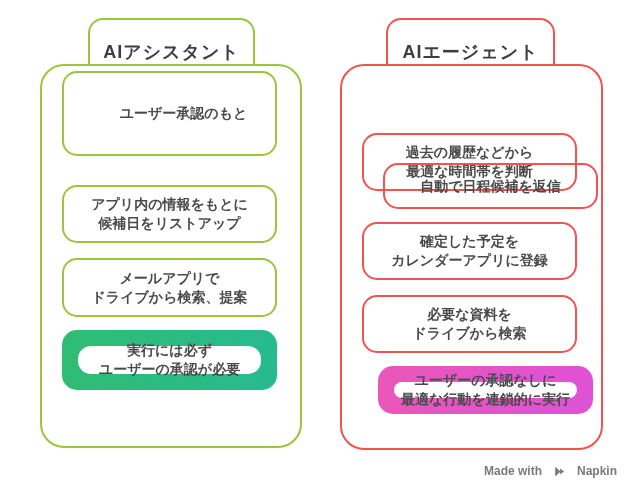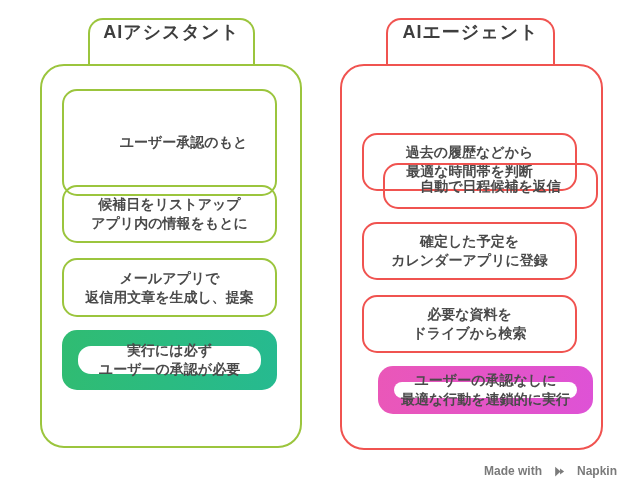--- a/index.html
+++ b/index.html
@@ -5,21 +5,21 @@
   html,body{margin:0;padding:0;background:#fff;}
   .stage{
     position:relative;width:639px;height:490px;background:#FFFFFF;overflow:hidden;
     font-family:"Liberation Sans","DejaVu Sans",sans-serif;
   }
   .container{position:absolute;box-sizing:border-box;border:2px solid;border-radius:24px;background:transparent;}
   .container.green{left:40px;top:64px;width:262px;height:384px;border-color:#9BC53D;}
   .container.red{left:340px;top:64px;width:263px;height:386px;border-color:#F05350;}
   .tab{
     position:absolute;box-sizing:border-box;border:2px solid;border-bottom:none;
-    border-radius:15px 15px 0 0;display:flex;align-items:flex-start;justify-content:center;
+    border-radius:15px 15px 0 0;display:flex;align-items:flex-end;justify-content:center;
     font-size:18px;font-weight:bold;color:#3E3E3E;letter-spacing:1px;background:transparent;
   }
   .tab.green{left:88px;top:18px;width:167px;height:46px;border-color:#9BC53D;}
   .tab.red{left:386px;top:18px;width:169px;height:46px;border-color:#F05350;}
   .box{
     position:absolute;width:215px;box-sizing:border-box;border:2px solid;border-radius:15px;
     display:flex;flex-direction:column;align-items:center;justify-content:center;text-align:center;
     font-size:14px;font-weight:bold;color:#4A4A4A;line-height:19px;background:transparent;
   }
   .box.green{border-color:#9BC53D;}
@@ -42,30 +42,30 @@
 </head>
 <body>
 
 <div class="stage">
 
   <div class="container green"></div>
   <div class="tab green">
     <span>AIアシスタント</span>
   </div>
 
-  <div class="box green" style="left:62px;top:89px;height:107px;padding-left:28px;">
+  <div class="box green" style="left:62px;top:71px;height:85px;padding-left:28px;">
     <span class="line">ユーザー承認のもと</span>
   </div>
   <div class="box green" style="left:62px;top:185px;height:58px;">
+    <span class="line">アプリ内の情報をもとに</span>
     <span class="line">候補日をリストアップ</span>
-    <span class="line">アプリ内の情報をもとに</span>
   </div>
   <div class="box green" style="left:62px;top:258px;height:59px;align-items:center;">
     <span class="line">メールアプリで</span>
-    <span class="line">返信用文章を生成し、提案</span>
+    <span class="line">ドライブから検索、提案</span>
   </div>
   <div class="hbox teal" style="left:62px;top:330px;height:60px;">
     <div class="inner">
       <span class="line">実行には必ず</span>
       <span class="line">ユーザーの承認が必要</span>
     </div>
   </div>
 
   <div class="container red"></div>
   <div class="tab red">

